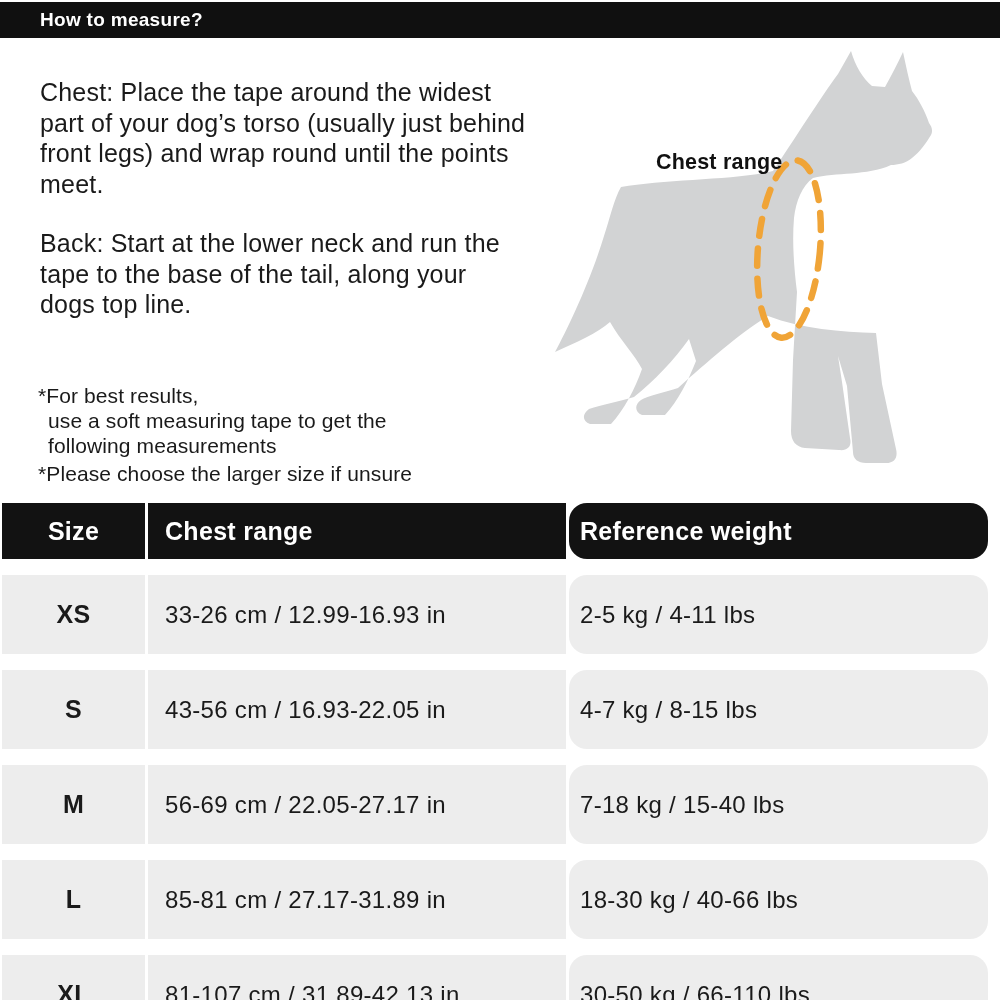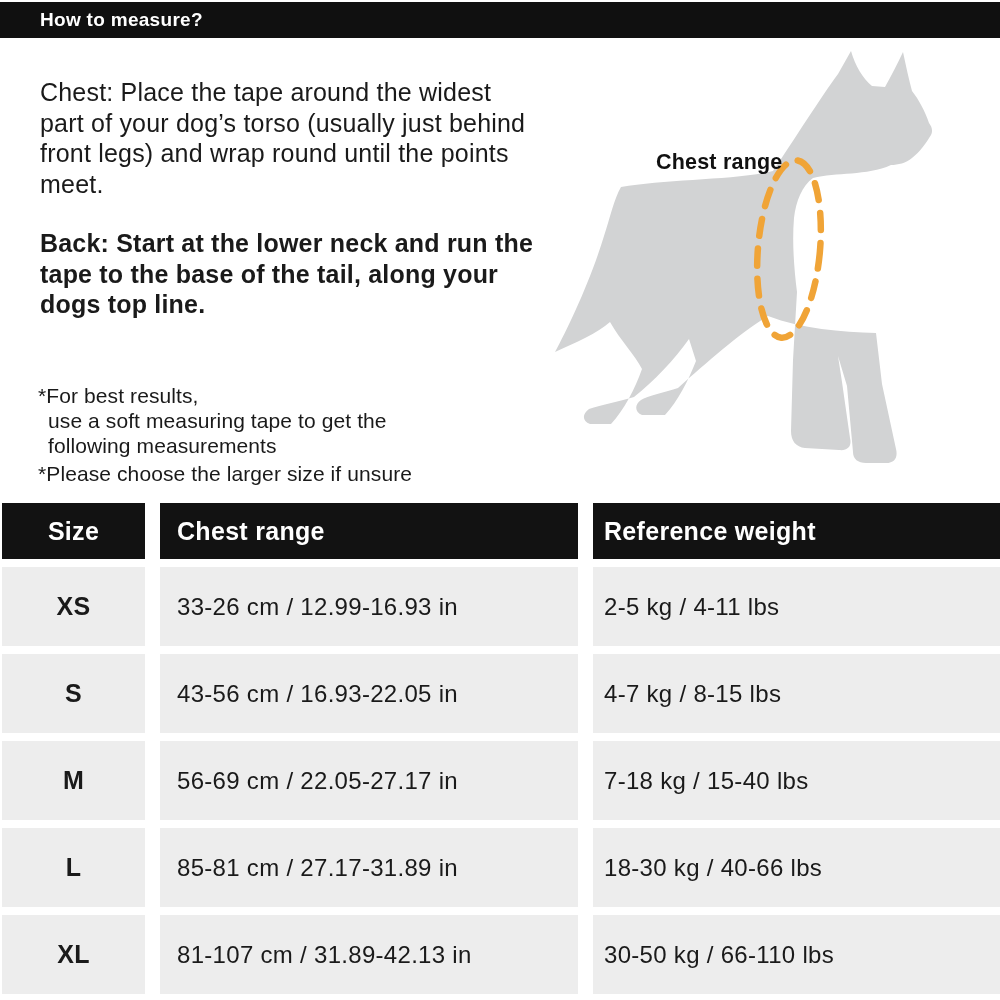--- a/index.html
+++ b/index.html
@@ -11,48 +11,48 @@
     position:absolute;left:0;top:2px;width:1000px;height:36px;background:#101010;
     display:flex;align-items:center;
   }
   .top-bar .title{
     color:#ffffff;font-size:19px;font-weight:700;margin-left:40px;letter-spacing:.3px;
   }
   .para{
     position:absolute;left:40px;font-size:25px;font-weight:500;line-height:30.5px;letter-spacing:.2px;
   }
   .para.chest{top:77px;}
-  .para.back{top:228px;font-weight:bold;}
+  .para.back{top:228px;}
   .footnote{
     position:absolute;left:38px;font-size:21px;font-weight:500;line-height:25px;letter-spacing:.1px;
   }
   .footnote.one{top:383px;}
   .footnote.two{top:461px;}
   .footnote .indent{padding-left:10px;}
   .diagram{position:absolute;left:540px;top:30px;width:460px;height:460px;}
   .chest-label{
     position:absolute;left:656px;top:150px;font-size:21.5px;font-weight:700;letter-spacing:.2px;color:#111;
   }
   .size-table{position:absolute;left:2px;top:503px;width:994px;}
   .t-grid{
-    display:grid;grid-template-columns:143px 418px 419px;column-gap:15px;
+    display:grid;grid-template-columns:143px 418px 419px;column-gap:3px;
   }
   .t-head{height:56px;margin-bottom:4px;}
   .t-head .cell{
     background:#121212;color:#ffffff;font-size:25px;font-weight:700;letter-spacing:.3px;
     display:flex;align-items:center;
   }
-  .t-row{height:79px;margin-top:8px;}
+  .t-row{height:79px;margin-top:16px;}
   .t-row:first-of-type{margin-top:0;}
   .t-row .cell{
     background:#ededed;display:flex;align-items:center;font-size:24px;font-weight:500;letter-spacing:.3px;
   }
   .cell.c-size{justify-content:center;font-weight:700;font-size:25px;}
   .cell.c-chest{padding-left:17px;}
-  .cell.c-weight{padding-left:11px;}
+  .cell.c-weight{padding-left:11px;border-radius:18px;}
   .t-head .cell.c-chest{padding-left:17px;}
   .t-head .cell.c-weight{padding-left:11px;}
 </style>
 </head>
 <body>
 
 <div class="page">
 
   <div class="top-bar">
     <div class="title">How to measure?</div>

